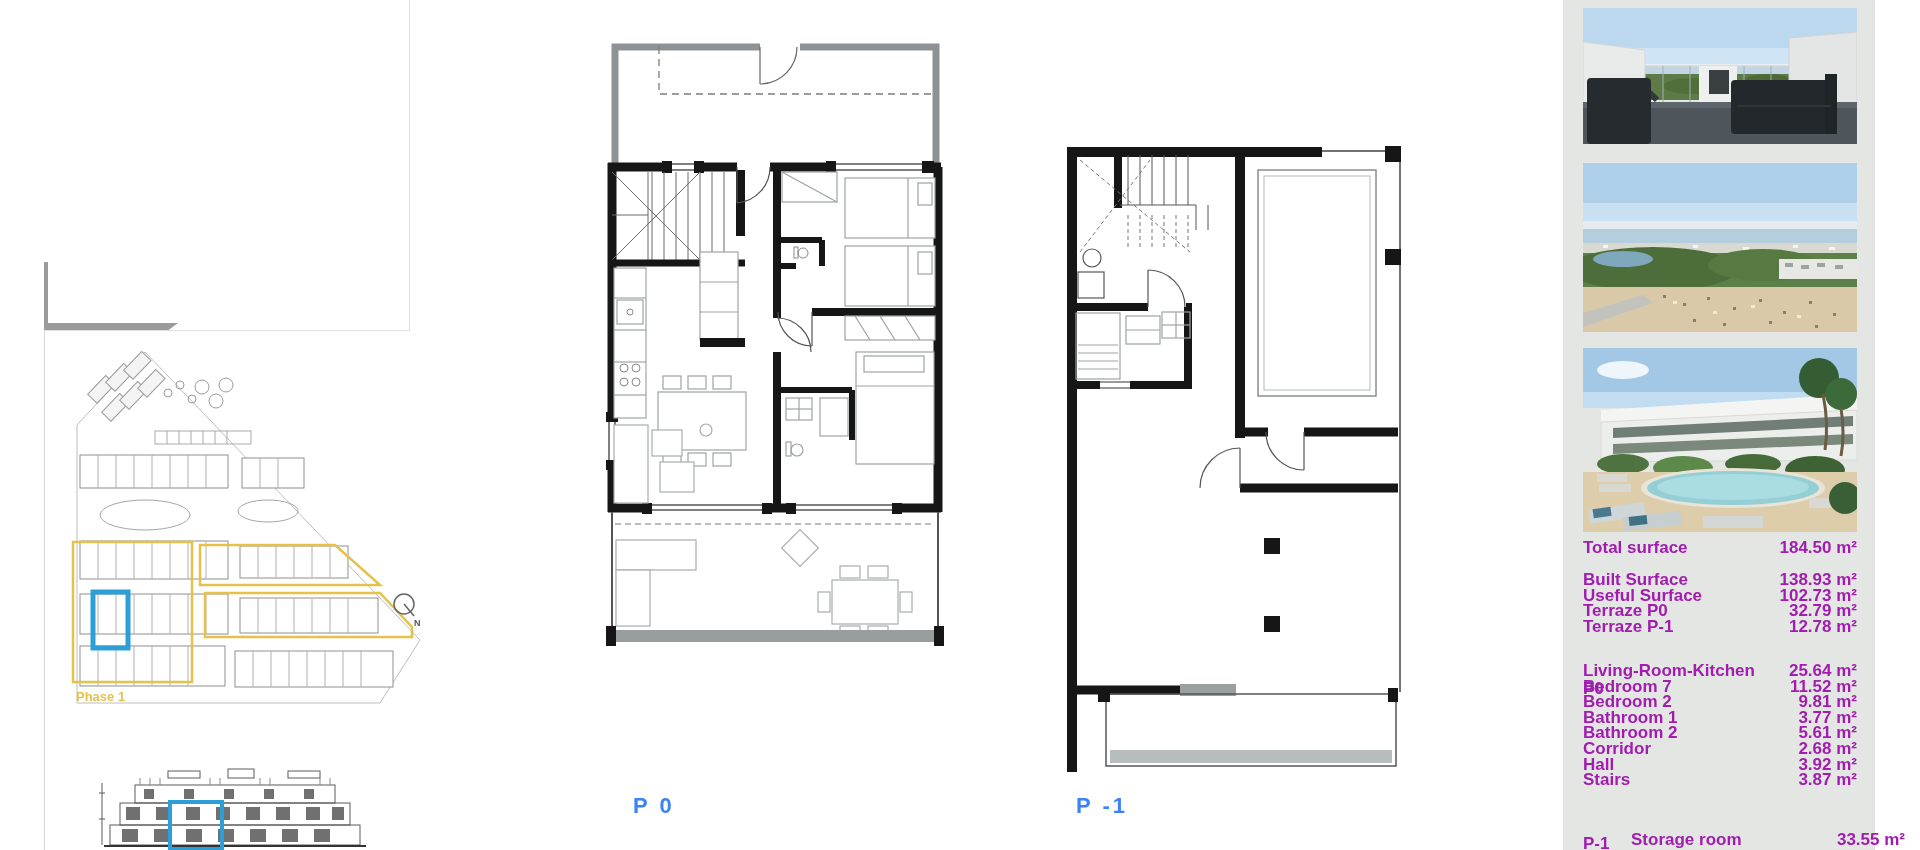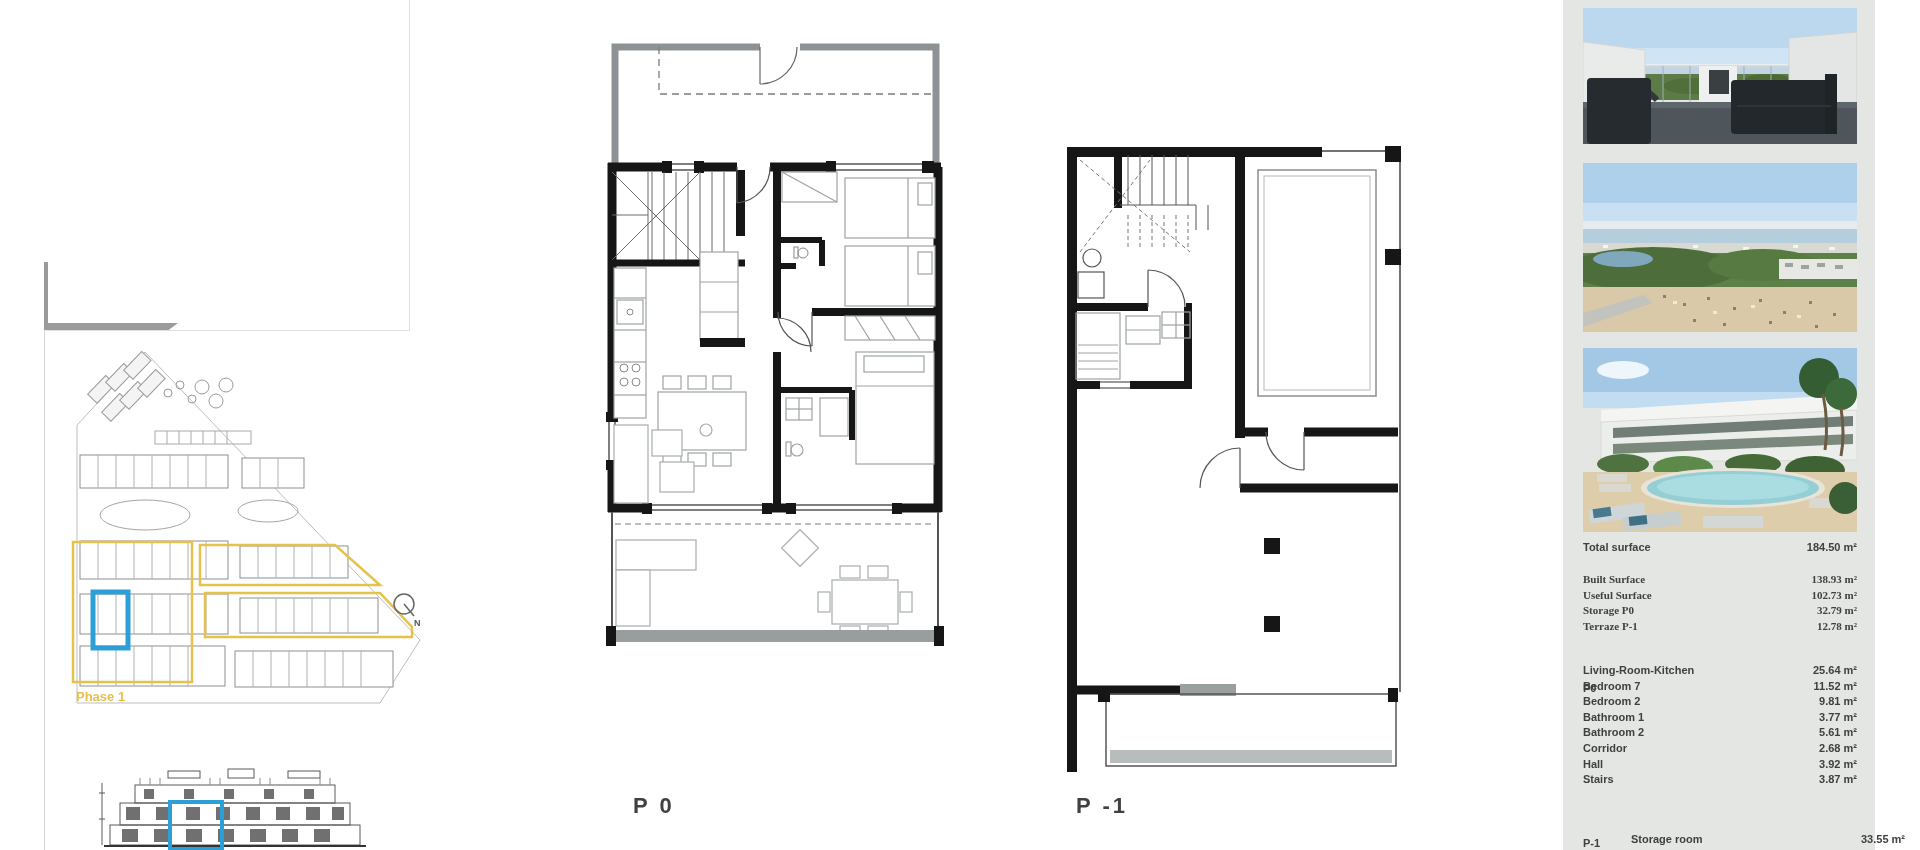--- a/index.html
+++ b/index.html
@@ -5,24 +5,24 @@
   html,body{margin:0;padding:0;background:#ffffff;}
   .canvas{position:relative;width:1920px;height:850px;background:#ffffff;overflow:hidden;
           font-family:"Liberation Sans",sans-serif;}
   .abs{position:absolute;}
   .page-edge{left:44px;top:0;width:1px;height:850px;background:#d6d6d6;}
   .top-sheet{left:44px;top:0;width:365px;height:330px;background:#ffffff;
              border-right:1px solid #e0e0e0;border-bottom:1px solid #e0e0e0;}
   .sheet-shadow-v{left:44px;top:262px;width:4px;height:68px;background:#9b9b9b;}
   .sheet-shadow-h{left:44px;top:323px;width:134px;height:7px;background:#9b9b9b;
                   clip-path:polygon(0 0,100% 0,93% 100%,0 100%);}
-  .plan-label{font-size:22px;font-weight:700;letter-spacing:3px;color:#404040;}
+  .plan-label{font-size:22px;font-weight:700;letter-spacing:3px;color:#3b82f6;}
   .sidebar{left:1563px;top:0;width:312px;height:850px;background:#e4e6e4;}
   .photo{position:absolute;left:20px;width:274px;display:block;}
-  .table{position:absolute;left:20px;width:274px;color:#404040;font-size:11px;font-weight:700;}
+  .table{position:absolute;left:20px;width:274px;color:#a21caf;font-size:17px;font-weight:700;}
   .trow{display:flex;justify-content:space-between;line-height:15.6px;height:15.6px;}
   .thead{line-height:15.6px;height:15.6px;margin-top:20px;}
   svg{display:block;}
 </style>
 </head>
 <body>
 
 <div class="canvas">
 
   <div class="abs page-edge"></div>
@@ -595,31 +595,31 @@
       <rect x="120" y="168" width="60" height="12" fill="#d3d8d6"></rect>
     </svg>
 
     <div class="table" style="top:540px;">
       <div class="trow">
         <span>Total surface</span>
         <span>184.50 m²</span>
       </div>
     </div>
 
-    <div class="table" style="top:572px;font-family:Liberation Serif, serif;">
+    <div class="table" style="top:572px;">
       <div class="trow">
         <span>Built Surface</span>
         <span>138.93 m²</span>
       </div>
       <div class="trow">
         <span>Useful Surface</span>
         <span>102.73 m²</span>
       </div>
       <div class="trow">
-        <span>Storage P0</span>
+        <span>Terraze P0</span>
         <span>32.79 m²</span>
       </div>
       <div class="trow">
         <span>Terraze P-1</span>
         <span>12.78 m²</span>
       </div>
     </div>
 
     <div class="table thead" style="top:661px;">P0</div>
 

